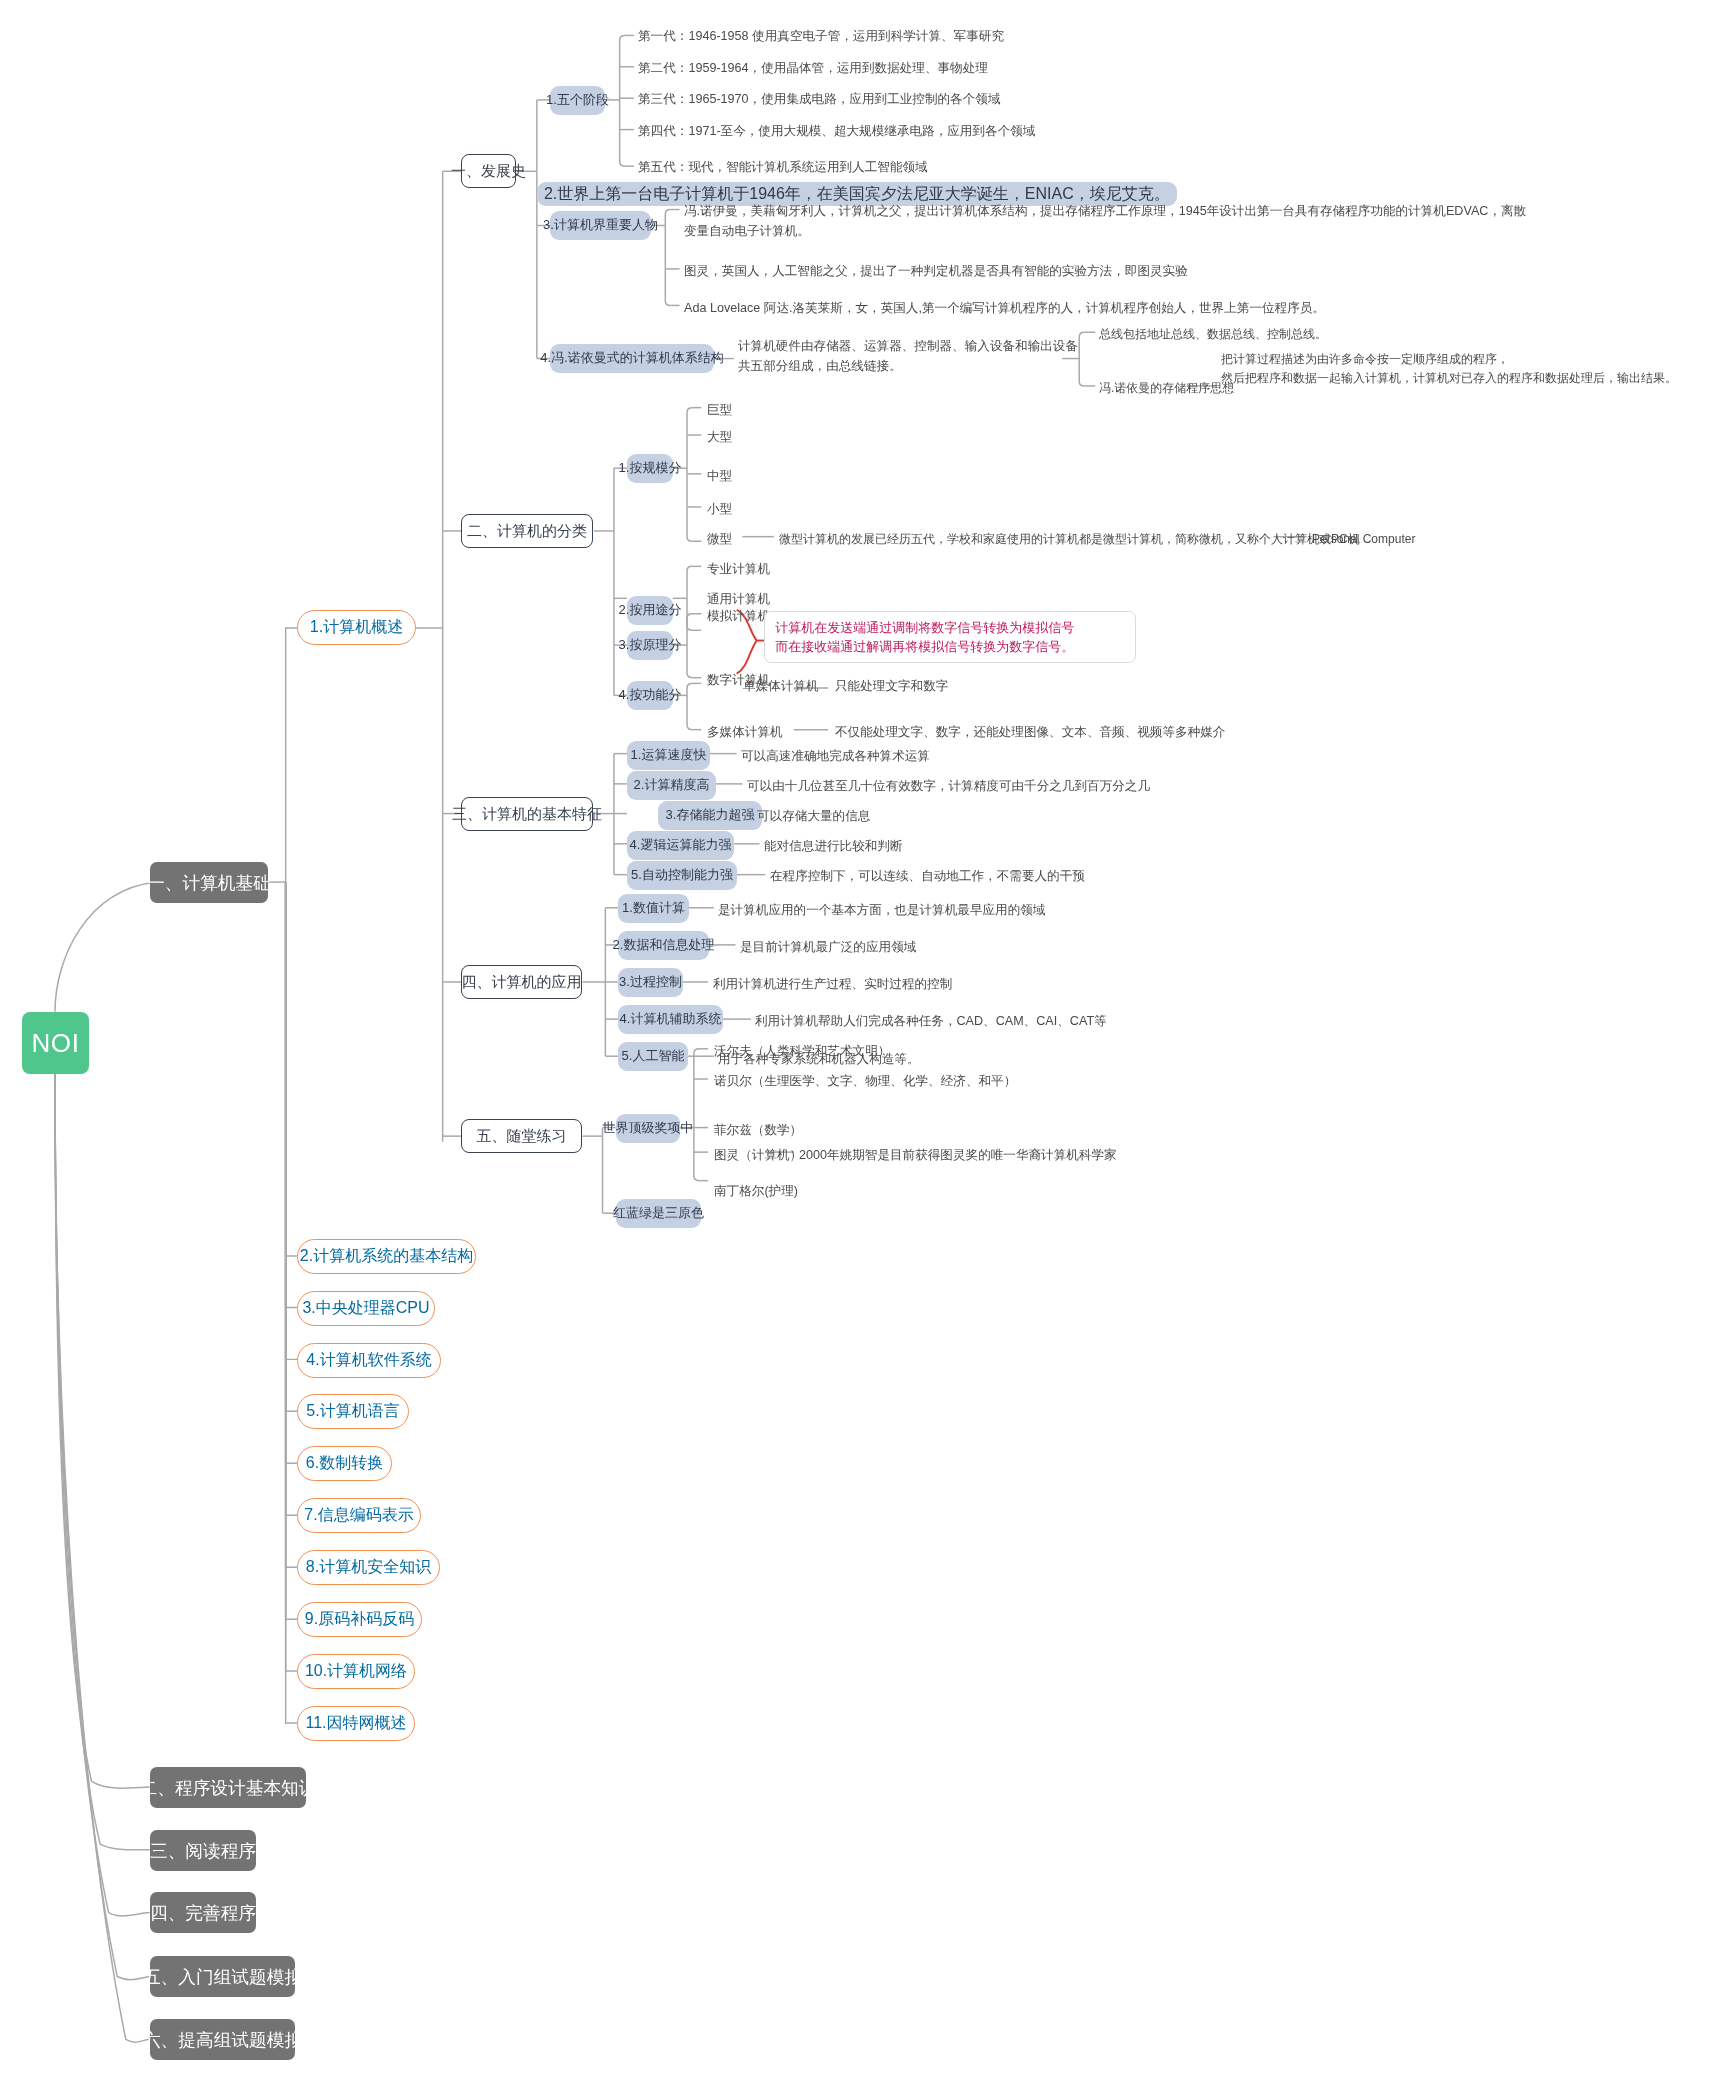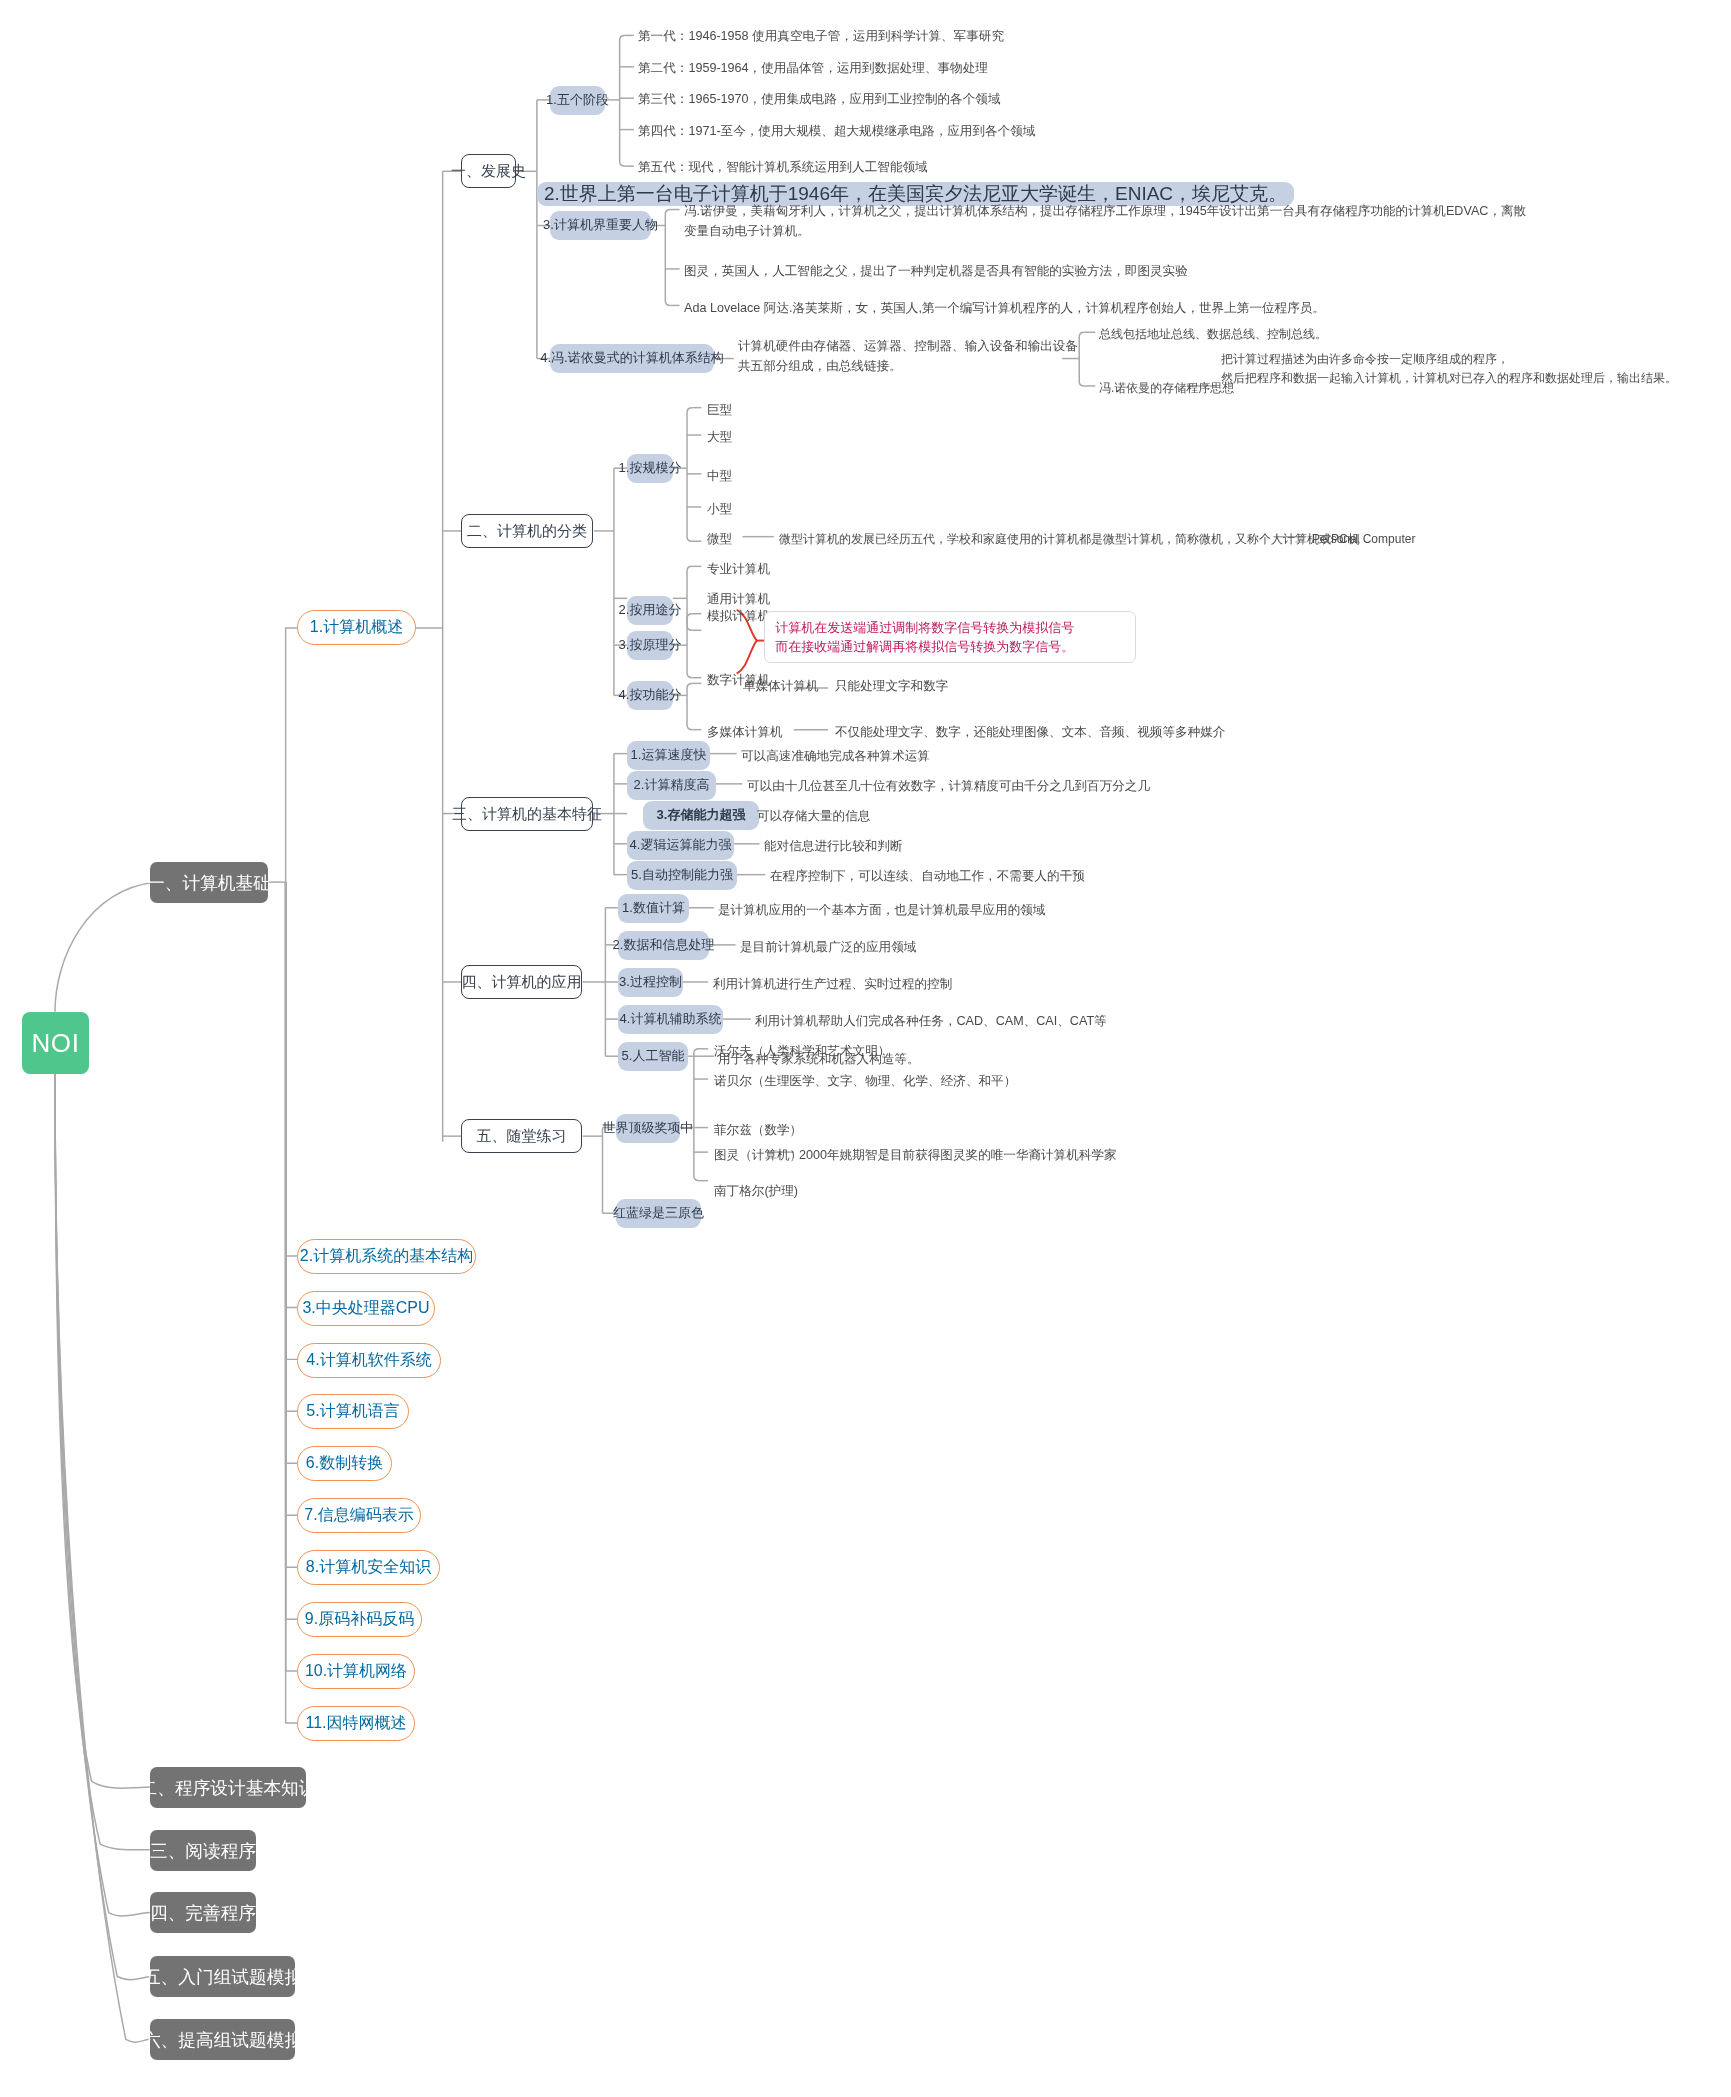--- a/index.html
+++ b/index.html
@@ -223,21 +223,21 @@
   <div class="node n-outline" style="left:461px;top:154px;width:55px;">一、发展史</div>
 
   <div class="node n-pill center" style="left:550px;top:86px;width:55px;">1.五个阶段</div>
 
   <div class="node n-text" style="left:638px;top:27px;">第一代：1946-1958 使用真空电子管，运用到科学计算、军事研究</div>
   <div class="node n-text" style="left:638px;top:59px;">第二代：1959-1964，使用晶体管，运用到数据处理、事物处理</div>
   <div class="node n-text" style="left:638px;top:90px;">第三代：1965-1970，使用集成电路，应用到工业控制的各个领域</div>
   <div class="node n-text" style="left:638px;top:122px;">第四代：1971-至今，使用大规模、超大规模继承电路，应用到各个领域</div>
   <div class="node n-text" style="left:638px;top:158px;">第五代：现代，智能计算机系统运用到人工智能领域</div>
 
-  <div class="node n-pill" style="left:537px;top:182px;height:24px;font-size:19px;padding:0 6.9px;">2.世界上第一台电子计算机于1946年，在美国宾夕法尼亚大学诞生，ENIAC，埃尼艾克。</div>
+  <div class="node n-pill" style="left:537px;top:182px;height:24px;font-size:16px;padding:0 6.9px;">2.世界上第一台电子计算机于1946年，在美国宾夕法尼亚大学诞生，ENIAC，埃尼艾克。</div>
 
   <div class="node n-pill center" style="left:550px;top:211px;width:101px;">3.计算机界重要人物</div>
 
   <div class="node n-text" style="left:684px;top:202px;">冯.诺伊曼，美藉匈牙利人，计算机之父，提出计算机体系结构，提出存储程序工作原理，1945年设计出第一台具有存储程序功能的计算机EDVAC，离散
 变量自动电子计算机。</div>
   <div class="node n-text" style="left:684px;top:262px;">图灵，英国人，人工智能之父，提出了一种判定机器是否具有智能的实验方法，即图灵实验</div>
   <div class="node n-text" style="left:684px;top:299px;">Ada Lovelace 阿达.洛芙莱斯，女，英国人,第一个编写计算机程序的人，计算机程序创始人，世界上第一位程序员。</div>
 
   <div class="node n-pill center" style="left:550px;top:344px;width:164px;">4.冯.诺依曼式的计算机体系结构</div>
   <div class="node n-text" style="left:738px;top:337px;">计算机硬件由存储器、运算器、控制器、输入设备和输出设备
@@ -275,21 +275,21 @@
   <div class="node n-text" style="left:835px;top:723px;">不仅能处理文字、数字，还能处理图像、文本、音频、视频等多种媒介</div>
 
   <div class="node n-outline" style="left:461px;top:797px;width:132px;">三、计算机的基本特征</div>
 
   <div class="node n-pill center" style="left:627px;top:741px;width:83px;">1.运算速度快</div>
   <div class="node n-text" style="left:741px;top:747px;">可以高速准确地完成各种算术运算</div>
 
   <div class="node n-pill center" style="left:627px;top:771px;width:89px;">2.计算精度高</div>
   <div class="node n-text" style="left:747px;top:777px;">可以由十几位甚至几十位有效数字，计算精度可由千分之几到百万分之几</div>
 
-  <div class="node n-pill center" style="left:643px;top:801px;width:116px;font-weight:bold;">3.存储能力超强</div>
+  <div class="node n-pill center" style="left:658px;top:801px;width:104px;">3.存储能力超强</div>
   <div class="node n-text" style="left:757px;top:807px;">可以存储大量的信息</div>
 
   <div class="node n-pill center" style="left:627px;top:831px;width:107px;">4.逻辑运算能力强</div>
   <div class="node n-text" style="left:764px;top:837px;">能对信息进行比较和判断</div>
 
   <div class="node n-pill center" style="left:627px;top:861px;width:110px;">5.自动控制能力强</div>
   <div class="node n-text" style="left:770px;top:867px;">在程序控制下，可以连续、自动地工作，不需要人的干预</div>
 
   <div class="node n-outline" style="left:461px;top:965px;width:121px;">四、计算机的应用</div>
 

